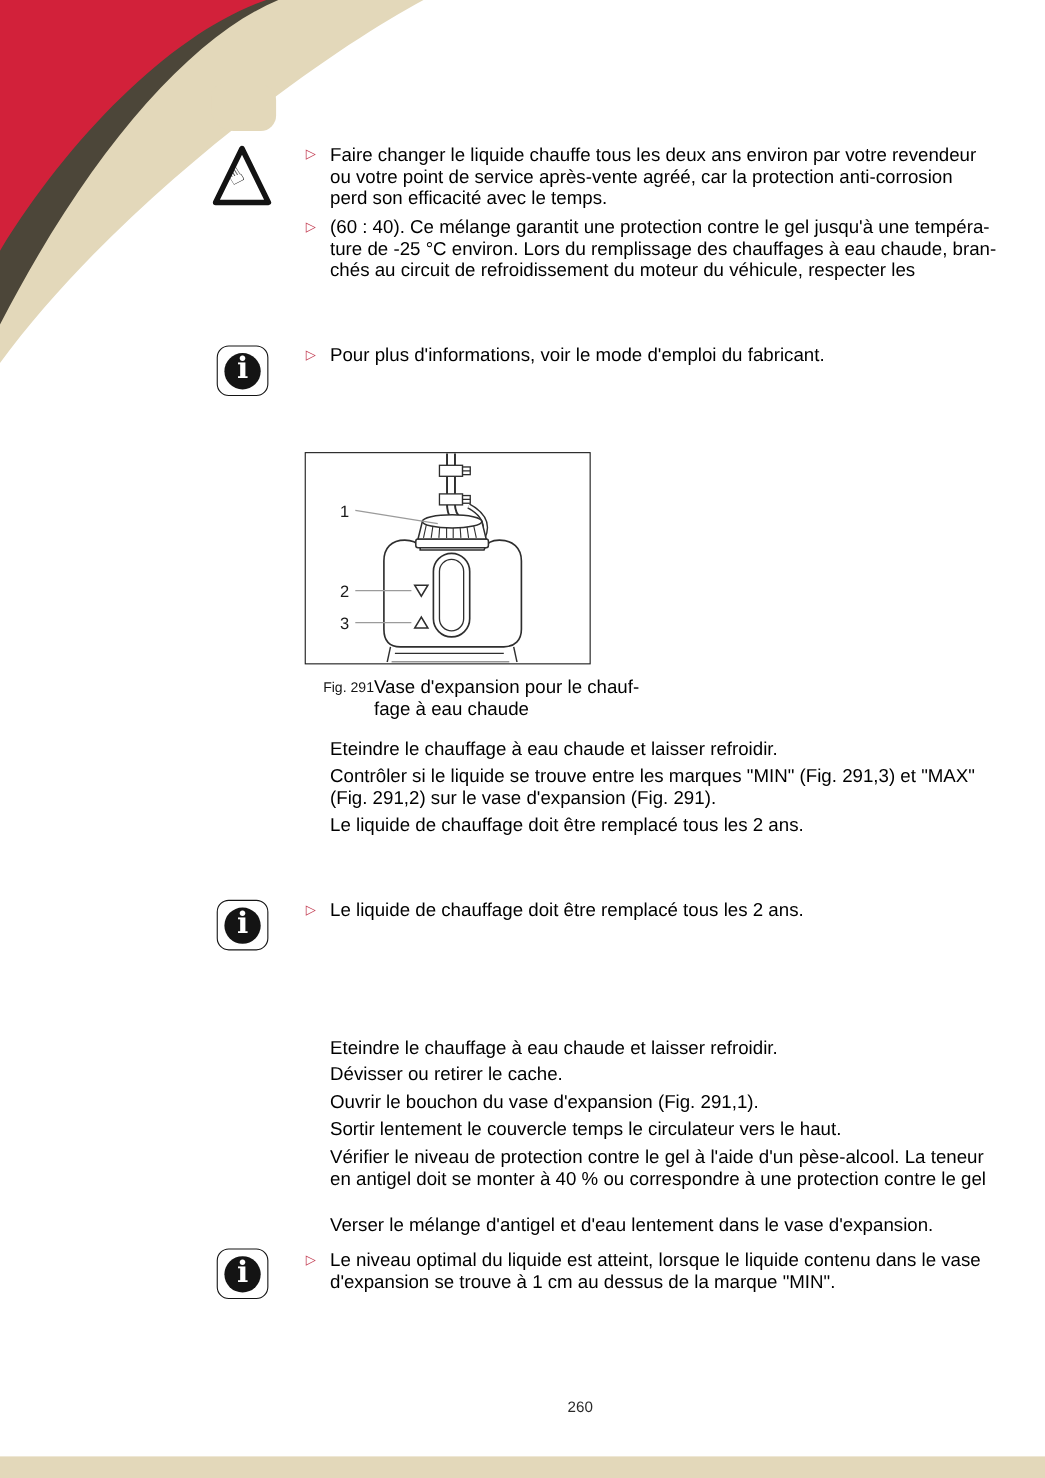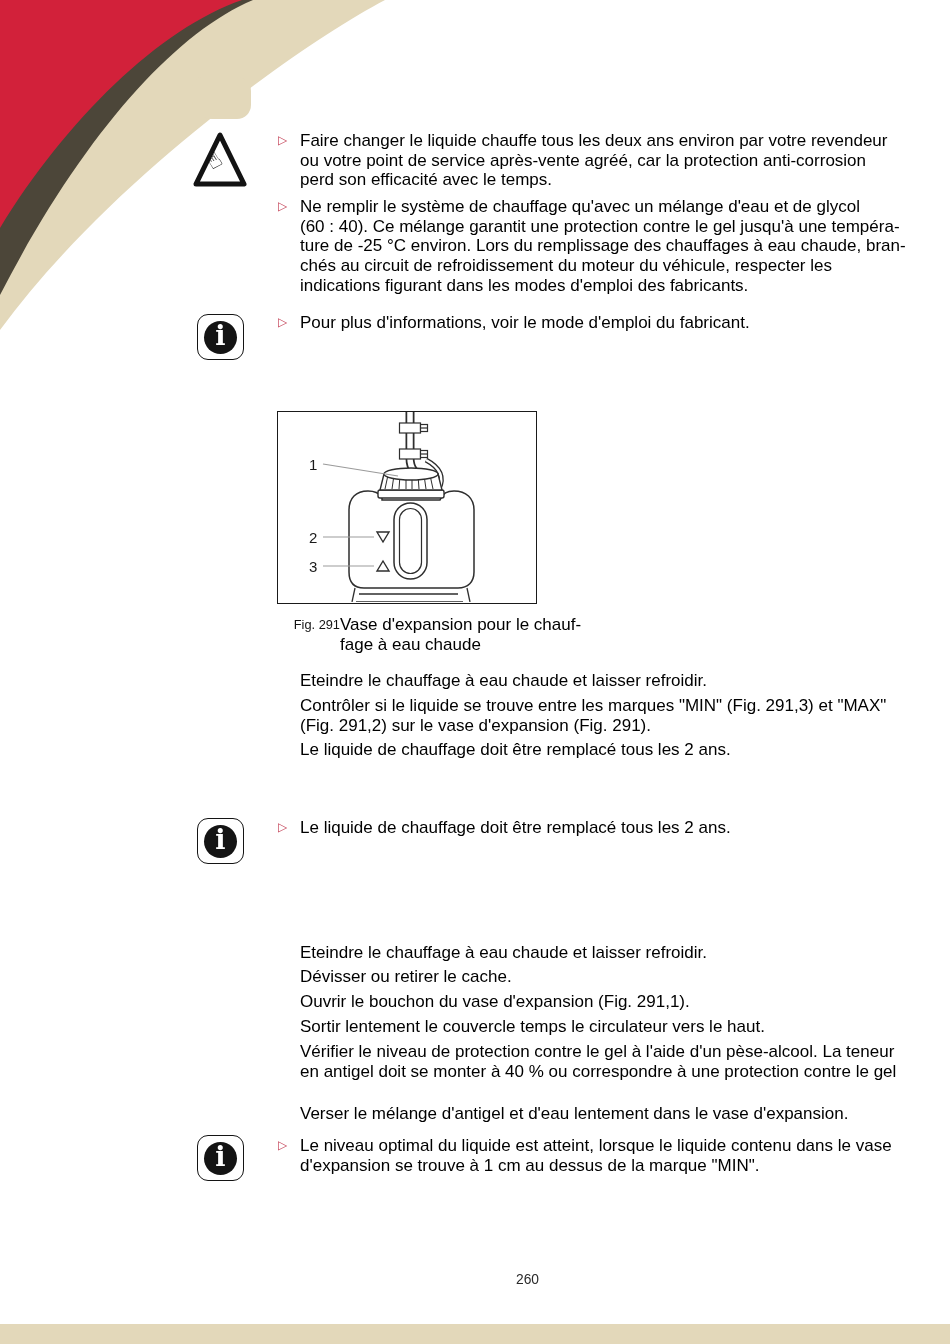--- a/index.html
+++ b/index.html
@@ -65,25 +65,23 @@
     <span class="tri">▷</span>
     <div>
         <div class="tline">Faire changer le liquide chauffe tous les deux ans environ par votre revendeur</div>
         <div class="tline">ou votre point de service après-vente agréé, car la protection anti-corrosion</div>
         <div class="tline">perd son efficacité avec le temps.</div>
       </div>
   </div>
   <div class="row" style="left:278px;top:197px">
     <span class="tri">▷</span>
     <div>
-        <div class="tline">Ne remplir le système de chauffage qu'avec un mélange d'eau et de glycol</div>
         <div class="tline">(60 : 40). Ce mélange garantit une protection contre le gel jusqu'à une tempéra-</div>
         <div class="tline">ture de -25 °C environ. Lors du remplissage des chauffages à eau chaude, bran-</div>
         <div class="tline">chés au circuit de refroidissement du moteur du véhicule, respecter les</div>
-        <div class="tline">indications figurant dans les modes d'emploi des fabricants.</div>
       </div>
   </div>
 
   <div class="info" style="left:197px;top:314px">
     <div class="circle">
       <span class="ich">i</span>
     </div>
   </div>
   <div class="row" style="left:278px;top:313px">
     <span class="tri">▷</span>

